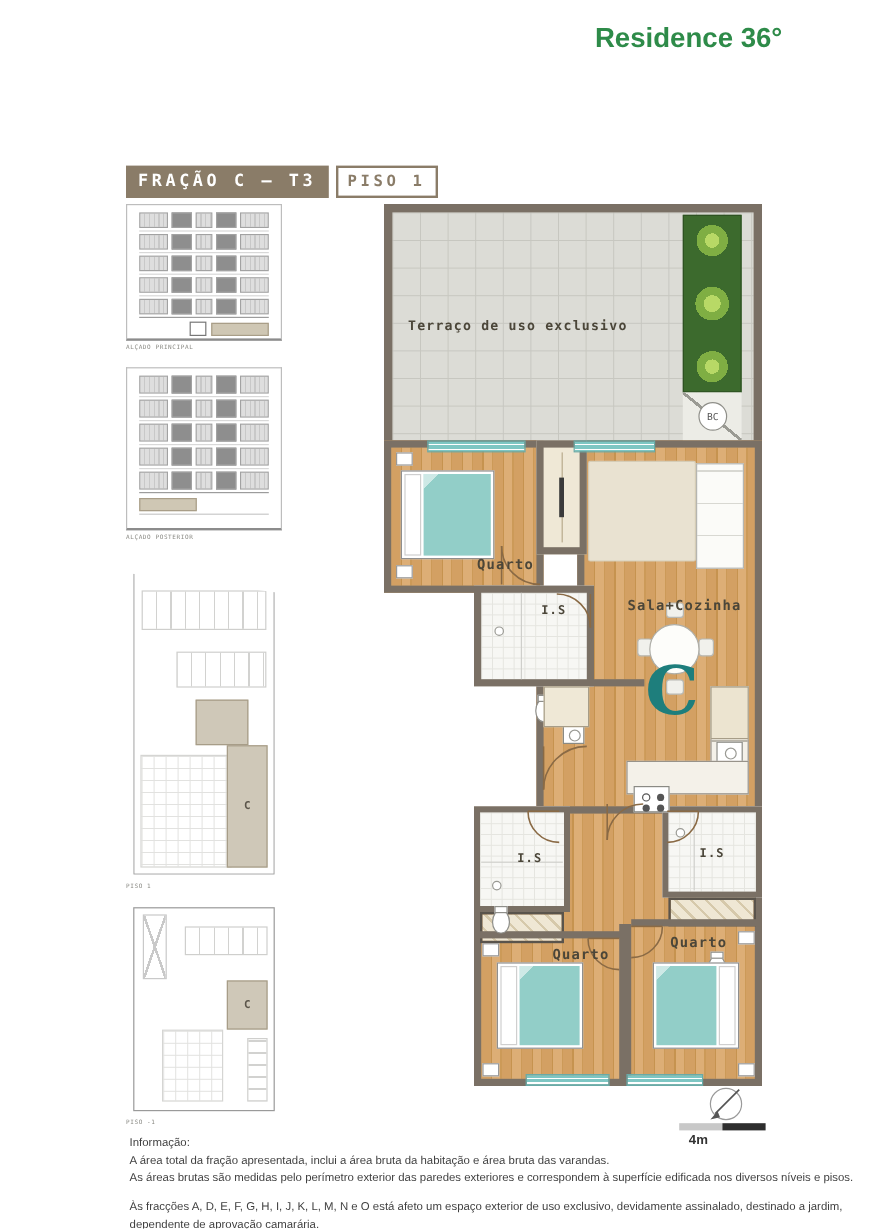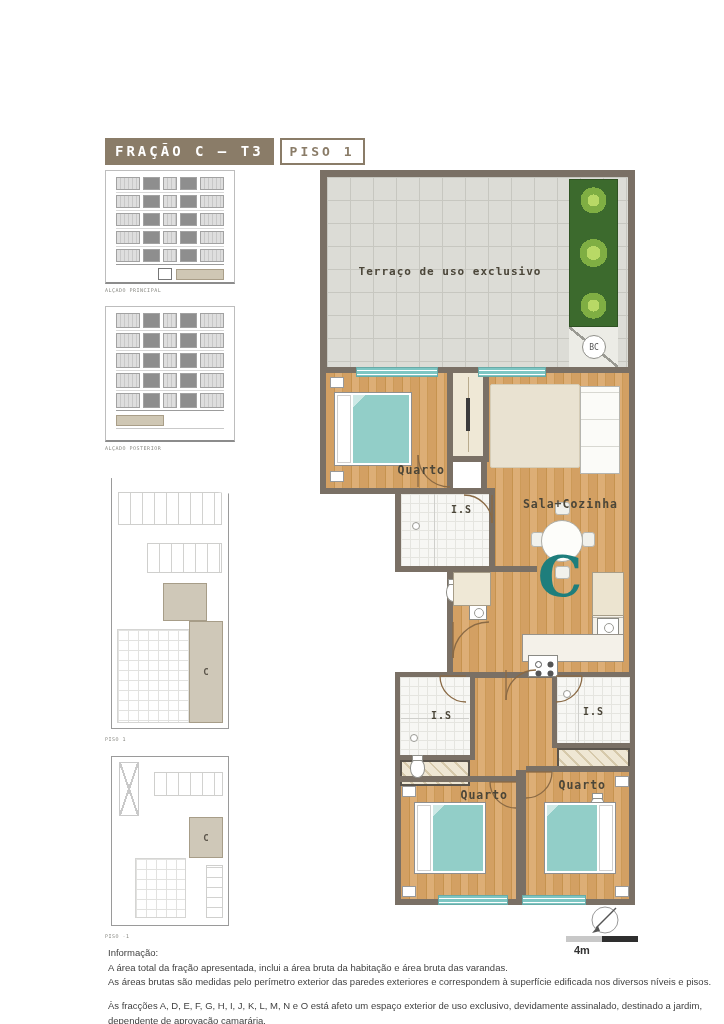--- a/index.html
+++ b/index.html
@@ -59,21 +59,21 @@
           background-size:9px 9px; }
   .plan-label { position:absolute; text-align:right; font-weight:700; color:#4b4639;
                 font-size:11.5px; letter-spacing:1px; z-index:8; }
   .plan-label.small { font-size:10px; }
 
   .terrace { position:absolute; left:0; top:0; width:315px; height:204px; border:7px solid #7a7065;
              background-color:#dcdcd6;
              background-image:linear-gradient(#c7c7c0 1px,transparent 1px),
                               linear-gradient(90deg,#c7c7c0 1px,transparent 1px);
              background-size:23px 23px; z-index:1; }
-  .terrace-label { position:absolute; left:13px; top:88px; width:220px; text-align:center;
+  .terrace-label { position:absolute; left:13px; top:88px; width:220px; 
                    font-weight:700; font-size:11px; letter-spacing:1px; color:#4b4639; }
   .planter { position:absolute; right:10px; top:2px; width:49px; height:148px; background:#3c6a2d;
              border:1px solid #2e5222;
              background-image:radial-gradient(circle at 50% 14%, #b8d966 0 6px, #7fae43 6px 13px, rgba(0,0,0,0) 13px),
                               radial-gradient(circle at 50% 50%, #b8d966 0 7px, #7fae43 7px 14px, rgba(0,0,0,0) 14px),
                               radial-gradient(circle at 50% 86%, #b8d966 0 6px, #7fae43 6px 13px, rgba(0,0,0,0) 13px); }
   .bc-corner { position:absolute; right:10px; top:150px; width:49px; height:40px; background:#ececе6;
                background-color:#ecece6;
                background-image:linear-gradient(to top right, transparent 48%, #9a9a93 48%, #9a9a93 52%, transparent 52%); }
   .bc-circle { position:absolute; right:12px; top:8px; width:24px; height:24px; border-radius:50%;
@@ -146,20 +146,21 @@
   .footer { position:absolute; left:108px; top:946px; width:612px; font-size:9.5px; color:#3f3f3f;
             line-height:1.55; }
   .footer .note { margin-top:9px; }
 </style>
 </head>
 <body>
 
 <div class="page">
 
   <div class="logo">
+    <div class="brand-tagline">Residence 36°</div>
   </div>
 
   <div class="fraction-header">
     <span class="fraction-label">FRAÇÃO C – T3</span>
     <span class="floor-badge">PISO 1</span>
   </div>
 
   <div class="fig" style="top:170px;">
     <div class="elev-body" style="height:114px;">
       <div class="floor-row">

